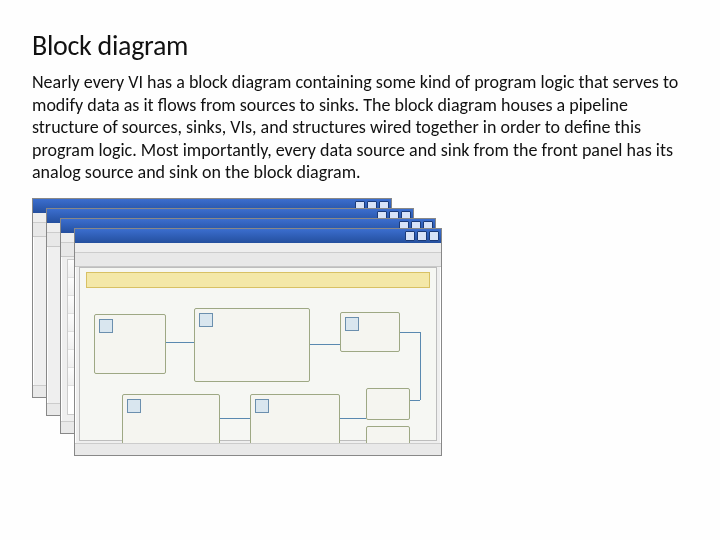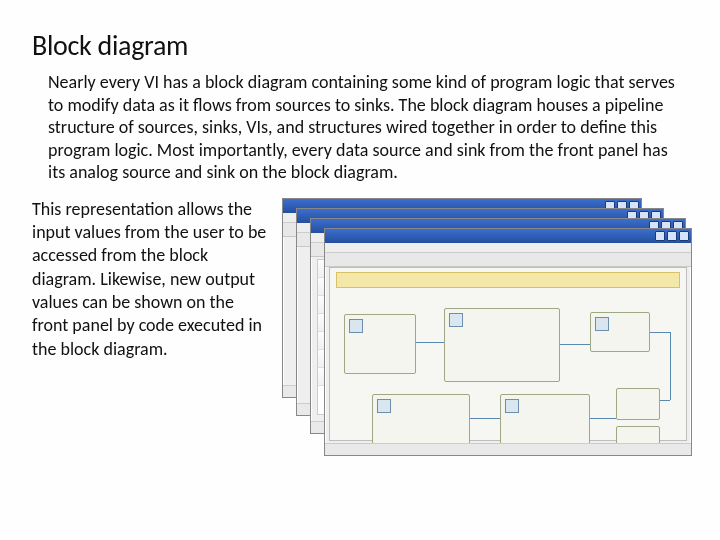--- a/index.html
+++ b/index.html
@@ -16,21 +16,20 @@
   h1.title {
     font-size: 28px;
     font-weight: 400;
     letter-spacing: -0.3px;
     margin-bottom: 8px;
   }
   p.para {
     font-size: 18px;
     line-height: 1.25;
     margin-bottom: 14px;
-    margin-left: 16px;
   }
   .lower {
     display: flex;
     gap: 10px;
     align-items: flex-start;
   }
   .lower p.para2 {
     width: 240px;
     font-size: 18px;
     line-height: 1.3;
@@ -152,21 +151,20 @@
   }
 </style>
 </head>
 <body>
 
 <h1 class="title">Block diagram</h1>
 
 <p class="para">Nearly every VI has a block diagram containing some kind of program logic that serves to modify data as it flows from sources to sinks. The block diagram houses a pipeline structure of sources, sinks, VIs, and structures wired together in order to define this program logic. Most importantly, every data source and sink from the front panel has its analog source and sink on the block diagram.</p>
 
 <div class="lower">
-  <p class="para2">This representation allows the input values from the user to be accessed from the block diagram. Likewise, new output values can be shown on the front panel by code executed in the block diagram.</p>
 
   <div class="stack">
 
     <div class="win w1">
       <div class="tb">
         <div class="btn"></div>
         <div class="btn"></div>
         <div class="btn"></div>
       </div>
       <div class="menu"></div>

